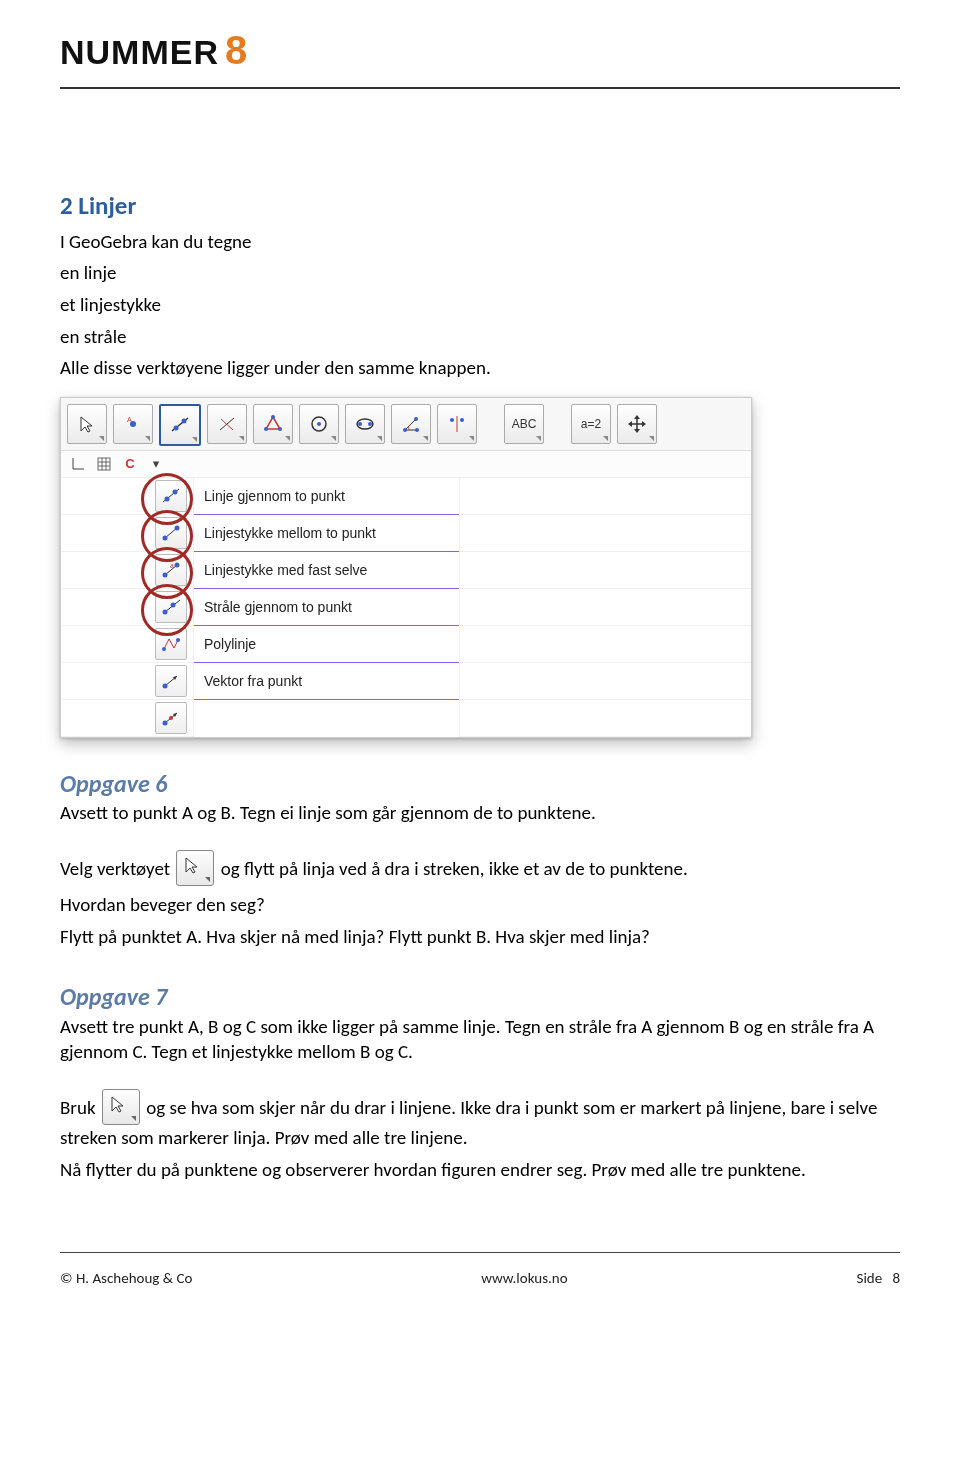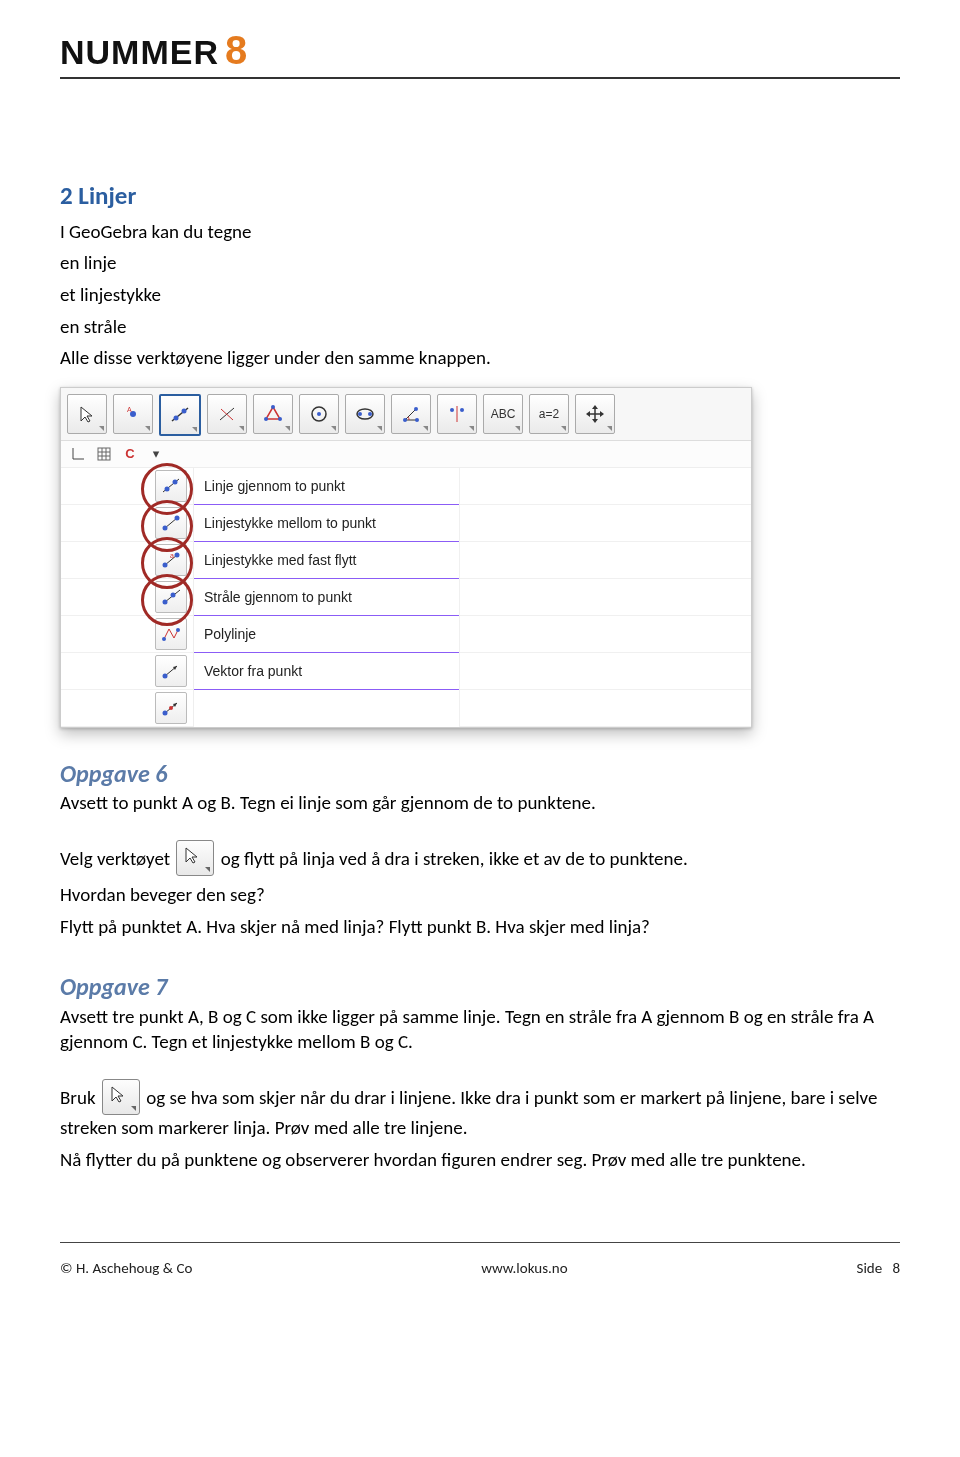--- a/index.html
+++ b/index.html
@@ -12,21 +12,21 @@
     width: 960px;
   }
   .page {
     padding: 28px 60px 0 60px;
     box-sizing: border-box;
   }
   .header-bar {
     display: flex;
     align-items: baseline;
     border-bottom: 2px solid #333;
-    padding-bottom: 4px;
+    padding-bottom: 14px;
     margin-bottom: 100px;
   }
   .logo-word {
     font-family: Arial Black, Arial, sans-serif;
     font-weight: 900;
     font-size: 34px;
     letter-spacing: 1px;
     color: #111;
   }
   .logo-num {
@@ -93,21 +93,21 @@
     border-radius:2px;
     background: linear-gradient(#fff,#eaeaea);
     position:relative;
     display:flex; align-items:center; justify-content:center;
   }
   .tbtn.sel { border:2px solid #2b5ea0; }
   .tbtn .tri {
     position:absolute; right:2px; bottom:2px;
     width:0;height:0;border-left:5px solid transparent;border-top:5px solid #888;
   }
-  .tbtn.text { font-size:12px; font-family: Arial; color:#333; }
+  .tbtn.text { font-size:12px; font-family: Arial; color:#333;margin-left:21px; }
   .subbar {
     display:flex;
     gap: 8px;
     padding: 4px 8px;
     background:#fcfcfc;
     border-bottom:1px solid #eee;
     align-items:center;
     font-size:13px; color:#444;
   }
   .subbar .sb { width:18px; height:18px; display:flex; align-items:center; justify-content:center; }
@@ -368,21 +368,21 @@
           </div>
       </div>
       <div class="menu-col">
         <div class="mitem">
             <span>Linje gjennom to punkt</span>
           </div>
         <div class="mitem">
             <span>Linjestykke mellom to punkt</span>
           </div>
         <div class="mitem">
-            <span>Linjestykke med fast flytt</span>
+            <span>Linjestykke med fast selve</span>
           </div>
         <div class="mitem">
             <span>Stråle gjennom to punkt</span>
           </div>
         <div class="mitem">
             <span>Polylinje</span>
           </div>
         <div class="mitem">
             <span>Vektor fra punkt</span>
           </div>

